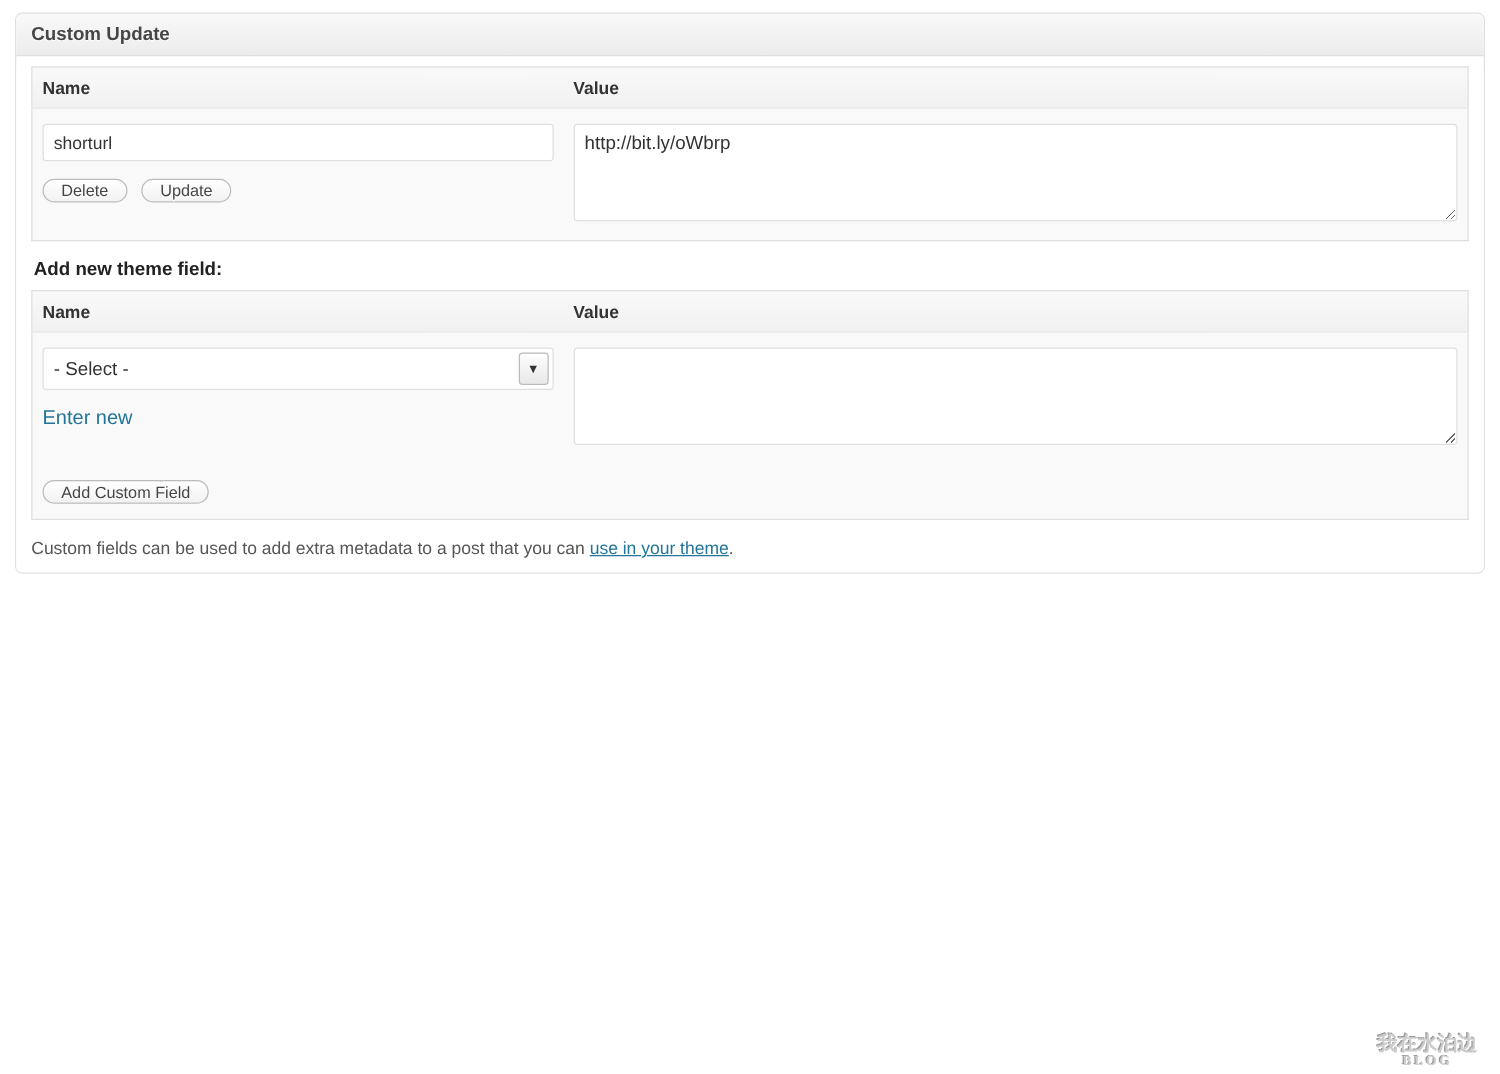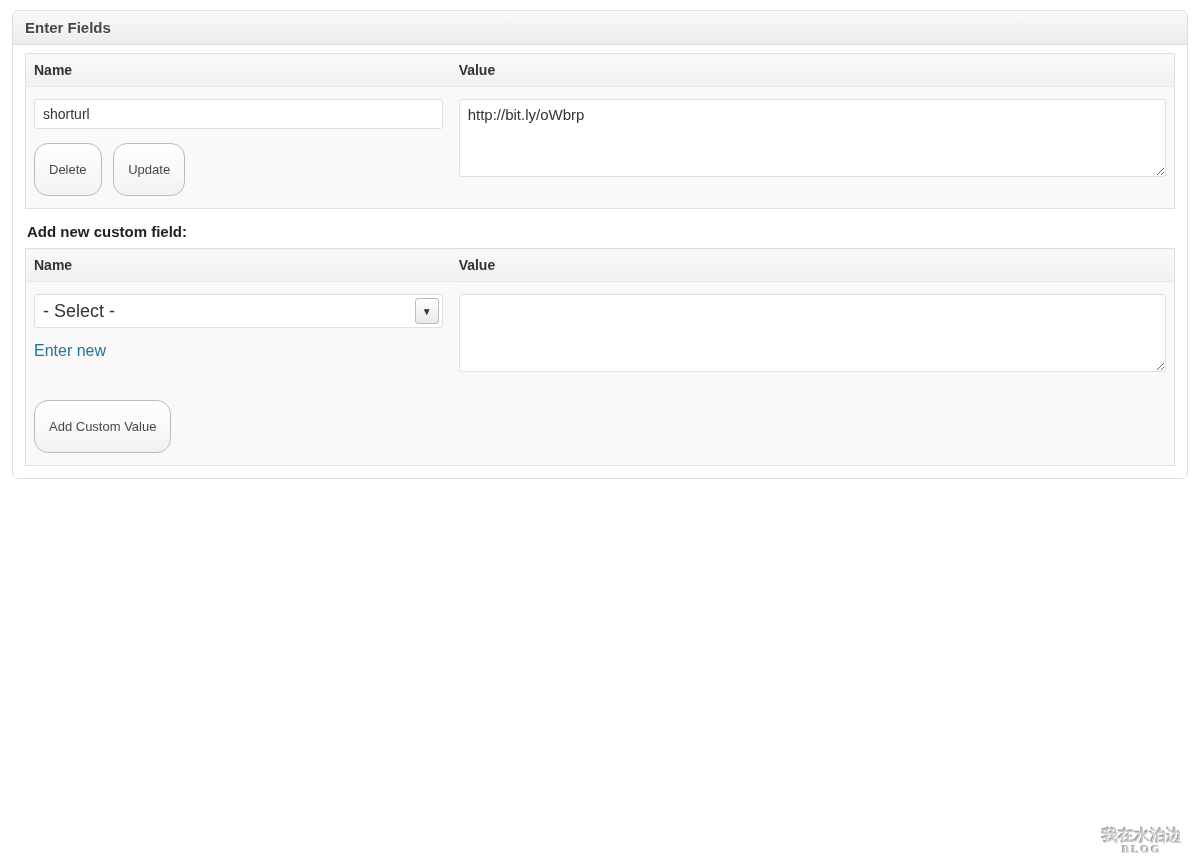--- a/index.html
+++ b/index.html
@@ -72,40 +72,40 @@
     resize: vertical;
     font-size: 15px;
   }
   .name-input { font-size: 15px; padding: 7px 8px; }
   .btn-row { margin-top: 14px; }
   .button {
     display: inline-block;
     background: linear-gradient(#ffffff, #f2f2f2);
     border: 1px solid #bbb;
     border-radius: 14px;
-    padding: 18px 14px;
+    padding: 1px 14px;
     font-size: 13px;
     color: #464646;
     cursor: pointer;
     text-shadow: 0 1px 0 #fff;
     margin-right: 8px;
     font-family: inherit;
   }
   .subheading {
     font-size: 15px;
     font-weight: bold;
     color: #222;
     margin: 14px 0 4px 2px;
   }
   .select-wrap { position: relative; }
   .select-wrap select {
     appearance: none;
     -webkit-appearance: none;
     padding-right: 32px;
-    font-size: 18px;
+    font-size: 15px;
     height: 34px;
   }
   .select-arrow {
     position: absolute;
     right: 4px; top: 4px;
     width: 24px; height: 26px;
     border: 1px solid #bbb;
     border-radius: 3px;
     background: linear-gradient(#fefefe,#e8e8e8);
     display: flex; align-items: center; justify-content: center;
@@ -141,21 +141,21 @@
   }
   .watermark .sub { font-size: 11px; letter-spacing: 2px; display:block; }
   .wrap { position: relative; width: 1200px; height: 859px; }
 </style>
 </head>
 <body>
 
 <div class="wrap">
   <div class="postbox">
     <div class="postbox-header">
-      <h3>Enter Fields</h3>
+      <h3>Custom Update</h3>
     </div>
     <div class="inside">
 
       <table class="cf-table">
         <thead>
           <tr>
             <th class="col-name">Name</th>
             <th class="col-value">Value</th>
           </tr>
         </thead>
@@ -168,50 +168,53 @@
                 <button class="button">Update</button>
               </div>
             </td>
             <td>
               <textarea style="">http://bit.ly/oWbrp</textarea>
             </td>
           </tr>
         </tbody>
       </table>
 
-      <div class="subheading">Add new custom field:</div>
+      <div class="subheading">Add new theme field:</div>
 
       <table class="cf-table">
         <thead>
           <tr>
             <th class="col-name">Name</th>
             <th class="col-value">Value</th>
           </tr>
         </thead>
         <tbody>
           <tr>
             <td>
               <div class="select-wrap">
                 <select>
                   <option>- Select -</option>
                 </select>
                 <span class="select-arrow">▼</span>
               </div>
               <span class="enter-new">Enter new</span>
               <div class="btn-row" style="margin-top:40px;">
-                <button class="button">Add Custom Value</button>
+                <button class="button">Add Custom Field</button>
               </div>
             </td>
             <td>
               <textarea style=""></textarea>
             </td>
           </tr>
         </tbody>
       </table>
 
+      <p class="footer-note">
+        <span>Custom fields can be used to add extra metadata to a post that you can </span><a href="#">use in your theme</a><span>.</span>
+      </p>
 
     </div>
   </div>
 
   <div class="watermark">
     <span>我在水泊边</span>
     <span class="sub">BLOG</span>
   </div>
 </div>
 

